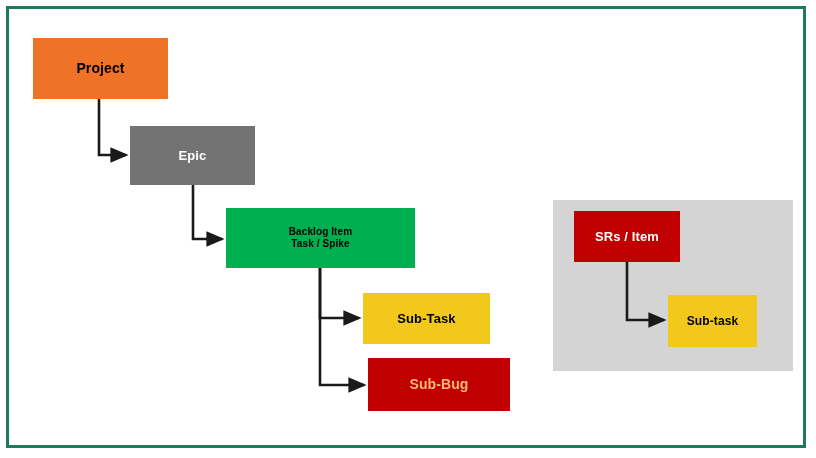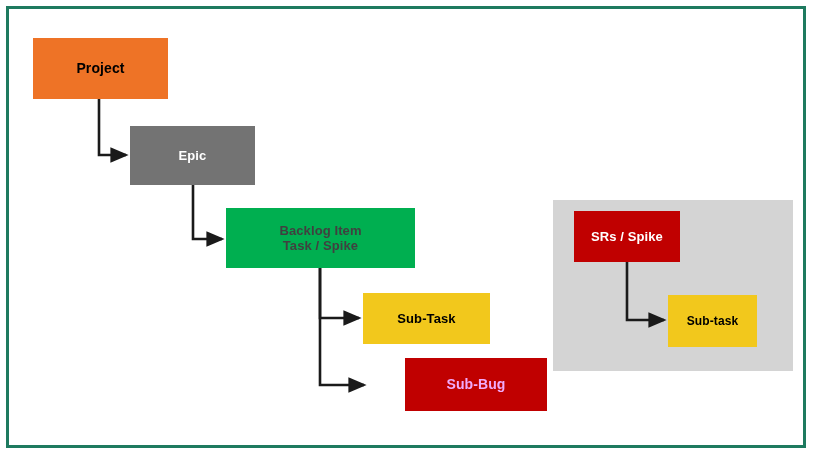--- a/index.html
+++ b/index.html
@@ -51,33 +51,32 @@
     color: #000000;
     font-size: 14px;
   }
   .node-epic {
     background: #737373;
     color: #FFFFFF;
     font-size: 13px;
   }
   .node-backlog {
     background: #00AF50;
-    color: #404040;
-    font-size: 13px;
+    color: #000000;
+    font-size: 10px;
   }
   .node-subtask {
     background: #F2C81C;
     color: #000000;
     font-size: 13px;
   }
   .node-subbug {
     background: #C00000;
-    color: #f0abfc;
+    color: #fdba74;
     font-size: 14px;
-    margin-left: 37px;
   }
   .node-srbugs {
     background: #C00000;
     color: #FFFFFF;
     font-size: 13px;
   }
   .node-subtask2 {
     background: #F2C81C;
     color: #000000;
     font-size: 12px;
@@ -105,21 +104,21 @@
 
   <div class="node node-epic" style="left:130px; top:126px; width:125px; height:59px;">Epic</div>
 
   <div class="node node-backlog" style="left:226px; top:208px; width:189px; height:60px;">Backlog Item
 Task / Spike</div>
 
   <div class="node node-subtask" style="left:363px; top:293px; width:127px; height:51px;">Sub-Task</div>
 
   <div class="node node-subbug" style="left:368px; top:358px; width:142px; height:53px;">Sub-Bug</div>
 
-  <div class="node node-srbugs" style="left:574px; top:211px; width:106px; height:51px;">SRs / Spike</div>
+  <div class="node node-srbugs" style="left:574px; top:211px; width:106px; height:51px;">SRs / Item</div>
 
   <div class="node node-subtask2" style="left:668px; top:295px; width:89px; height:52px;">Sub-task</div>
 
   <svg id="connectors" viewBox="0 0 816 458" xmlns="http://www.w3.org/2000/svg">
     <defs>
       <marker id="arrowhead" markerWidth="7" markerHeight="7" refX="6" refY="3" orient="auto" markerUnits="strokeWidth">
         <path d="M 0 0 L 7 3 L 0 6 z" fill="#1A1A1A"></path>
       </marker>
     </defs>
     <g id="connector-paths" fill="none" stroke="#1A1A1A" stroke-width="2.6">

